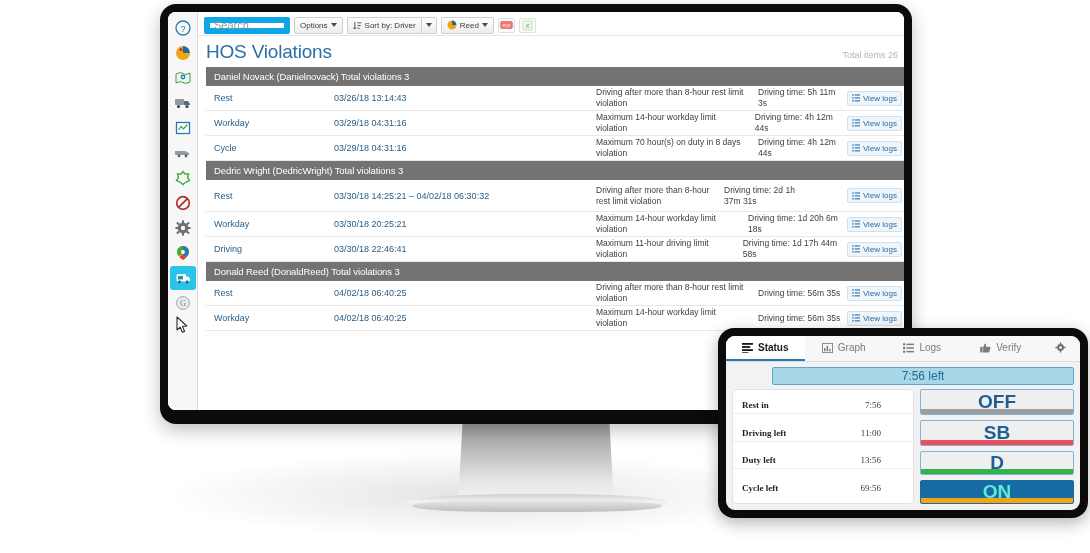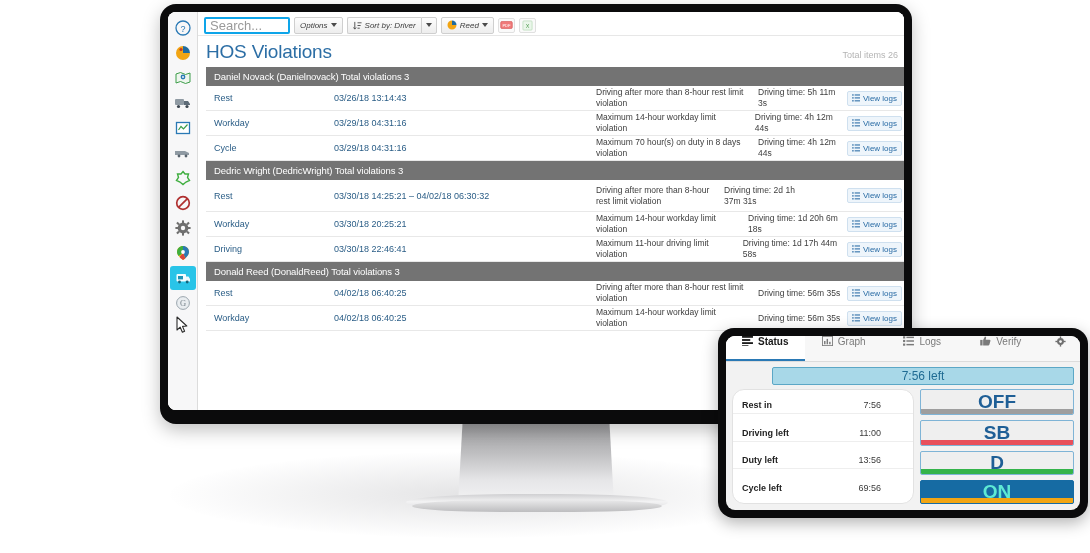--- a/index.html
+++ b/index.html
@@ -72,29 +72,29 @@
   .content { flex: 1; display:flex; flex-direction: column; min-width:0; }
 
   
   .toolbar {
     height: 24px; display:flex; align-items:center; gap:4px;
     padding: 3px 6px 0 6px;
     background: #fff;
     border-bottom: 1px solid #e7e7e7;
   }
   .search-box {
-    width: 86px; height: 17px; border:2px solid #0ea5e9; border-radius:2px;
-    background:#fff; font-size:13px; color:#9a9a9a; padding:0 4px;
+    width: 86px; height: 17px; border:6px solid #0ea5e9; border-radius:2px;
+    background:#fff; font-size:11px; color:#9a9a9a; padding:0 4px;
     display:flex; align-items:center; font-family:"Liberation Sans",sans-serif;
   }
   .tb-btn {
     height: 17px; display:flex; align-items:center; gap:3px;
     background: linear-gradient(180deg,#fdfdfd,#ededed);
     border: 1px solid #cfcfcf; border-radius: 2px;
-    padding: 0 5px; font-size: 8px; color:#3c3c3c; white-space:nowrap;font-style:italic;
+    padding: 0 5px; font-size: 8px; color:#3c3c3c; white-space:nowrap;
   }
   .tb-split { display:flex; }
   .tb-split .tb-btn:first-child { border-top-right-radius:0; border-bottom-right-radius:0; border-right:none; }
   .tb-split .tb-btn:last-child { border-top-left-radius:0; border-bottom-left-radius:0; padding:0 4px; }
   .caret { width:0;height:0;border-left:3px solid transparent;border-right:3px solid transparent;border-top:4px solid #4a4a4a; }
   .tb-icon {
     width: 17px; height: 15px; border:1px solid #e0e0e0; border-radius:2px;
     display:flex;align-items:center;justify-content:center; background:#fafafa;
   }
 
@@ -140,36 +140,37 @@
     background: #0b0b0c; border-radius: 16px;
     box-shadow: 0 5px 16px rgba(0,0,0,0.30);
   }
   .tablet-inner {
     position:absolute; left:8px; top:8px; width:354px; height:174px;
     background:#f2f2f2; border-radius:9px; overflow:hidden;
     display:flex; flex-direction:column;
   }
   .tabs { display:flex; background:#f7f7f7; height:26px; border-bottom:1px solid #dcdcdc; }
   .tab {
-    flex:1; display:flex; justify-content:center; gap:5px;
+    flex:1; display:flex; align-items:center; justify-content:center; gap:5px;
     font-size:10px; color:#7a7a7a; border-bottom:2px solid transparent;
   }
   .tab.active { color:#1a1a1a; font-weight:bold; border-bottom:2px solid #2a79b5; background:#fff; }
   .tab.gear { flex: 0 0 40px; }
   .progress-wrap { padding:5px 6px 4px 6px; }
   .progress {
     height:18px; background:#a8d8e8; border:1px solid #5ba7c6; border-radius:2px;
     display:flex; align-items:center; justify-content:center;
     color:#1f6b93; font-size:12px;margin-left:40px;
   }
   .tablet-body { flex:1; display:flex; gap:6px; padding: 0 6px 6px 6px; }
   .stats {
-    flex: 0 0 182px; background:#fff; border:1px solid #e2e2e2; border-radius:12px;
+    flex: 0 0 182px; background:#fff; border:1px solid #e2e2e2; border-radius:4px;
     display:flex; flex-direction:column; justify-content:space-around;
     padding: 2px 0;
+    font-family: Liberation Serif, serif;
   }
   .stat-row {
     display:flex; justify-content:space-between; align-items:center;
     padding: 3px 10px 3px 9px; border-bottom:1px solid #eee;
     font-size:9px;
   }
   .stat-row:last-child { border-bottom:none; }
   .stat-label { font-weight:bold; color:#1f1f1f; }
   .stat-val { color:#3a3a3a; padding-right:22px; }
   .duty-grid {

